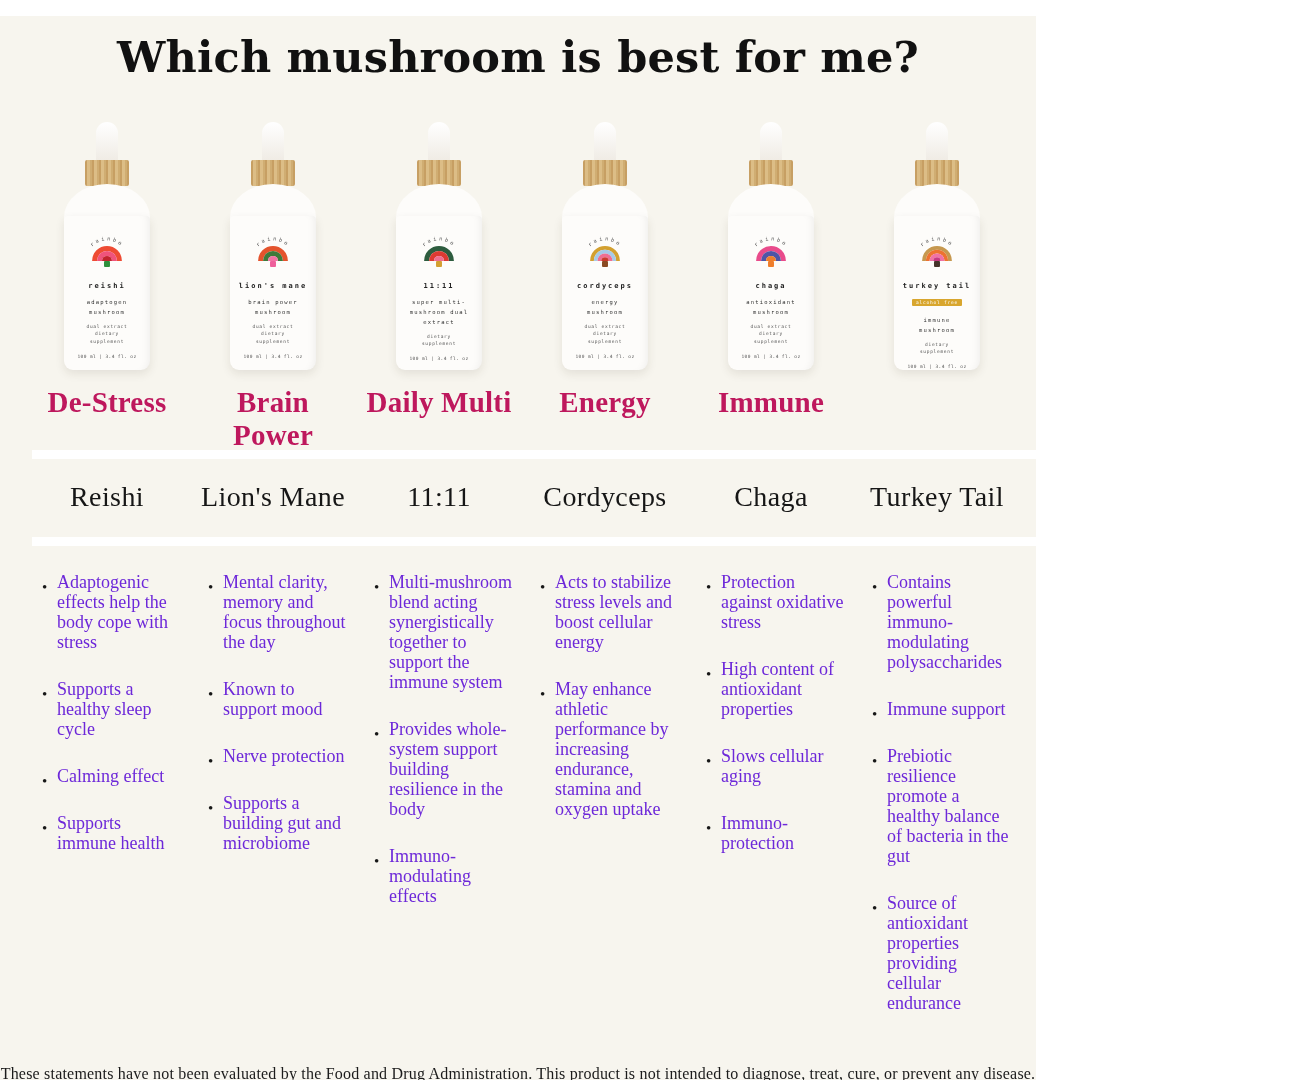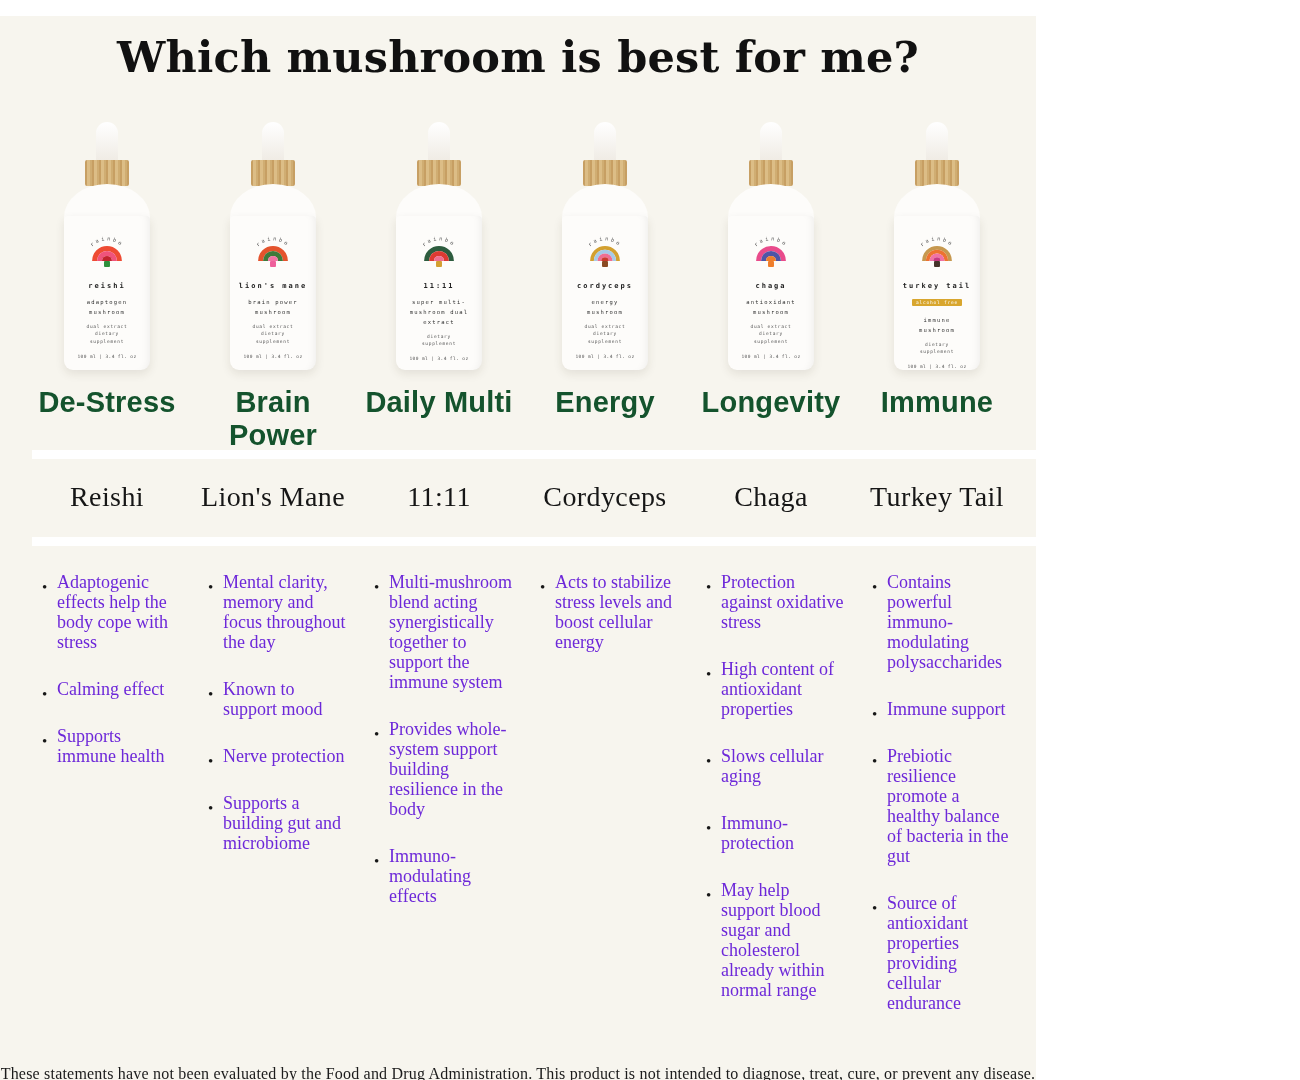--- a/index.html
+++ b/index.html
@@ -83,25 +83,25 @@
   }
   .label-volume {
     margin-top:8px;
     font-family:"DejaVu Sans Mono", monospace;
     font-size:4.5px; letter-spacing:0.4px; color:#555;
   }
   
   .benefits-row { margin-top:16px; }
   .benefit {
     text-align:center;
-    font-family:Liberation Sans, sans-serif;
+    font-family:Liberation Serif, serif;
     font-weight:700;
     font-size:29px;
     letter-spacing:0.2px;
-    color:#14532d;
+    color:#be185d;
     height:48px;
   }
   
   .band { height:9px; background:#ffffff; margin-left:32px; }
   .band-top { margin-top:16px; }
   
   .products-row { padding-top:22px; padding-bottom:24px; }
   .product {
     text-align:center;
     font-size:28px;
@@ -274,63 +274,63 @@
         </div>
       </div>
     </div>
   </div>
 
   <div class="row benefits-row">
     <div class="benefit">De-Stress</div>
     <div class="benefit">Brain Power</div>
     <div class="benefit">Daily Multi</div>
     <div class="benefit">Energy</div>
-    <div class="benefit">Longevity</div>
     <div class="benefit">Immune</div>
   </div>
 
   <div class="band band-top"></div>
 
   <div class="row products-row">
     <div class="product">Reishi</div>
     <div class="product">Lion's Mane</div>
     <div class="product">11:11</div>
     <div class="product">Cordyceps</div>
     <div class="product">Chaga</div>
     <div class="product">Turkey Tail</div>
   </div>
 
   <div class="band"></div>
 
   <div class="row bullets-row">
     <ul class="bullets">
       <li>Adaptogenic effects help the body cope with stress</li>
+      <li>Supports a healthy sleep cycle</li>
       <li>Calming effect</li>
       <li>Supports immune health</li>
     </ul>
     <ul class="bullets">
       <li>Mental clarity, memory and focus throughout the day</li>
       <li>Known to support mood</li>
       <li>Nerve protection</li>
       <li>Supports a building gut and microbiome</li>
     </ul>
     <ul class="bullets">
       <li>Multi-mushroom blend acting synergistically together to support the immune system</li>
       <li>Provides whole-system support building resilience in the body</li>
       <li>Immuno-modulating effects</li>
     </ul>
     <ul class="bullets">
       <li>Acts to stabilize stress levels and boost cellular energy</li>
+      <li>May enhance athletic performance by increasing endurance, stamina and oxygen uptake</li>
     </ul>
     <ul class="bullets">
       <li>Protection against oxidative stress</li>
       <li>High content of antioxidant properties</li>
       <li>Slows cellular aging</li>
       <li>Immuno-protection</li>
-      <li>May help support blood sugar and cholesterol already within normal range</li>
     </ul>
     <ul class="bullets">
       <li>Contains powerful immuno-modulating polysaccharides</li>
       <li>Immune support</li>
       <li>Prebiotic resilience promote a healthy balance of bacteria in the gut</li>
       <li>Source of antioxidant properties providing cellular endurance</li>
     </ul>
   </div>
 
   <div class="disclaimer">These statements have not been evaluated by the Food and Drug Administration. This product is not intended to diagnose, treat, cure, or prevent any disease.</div>

